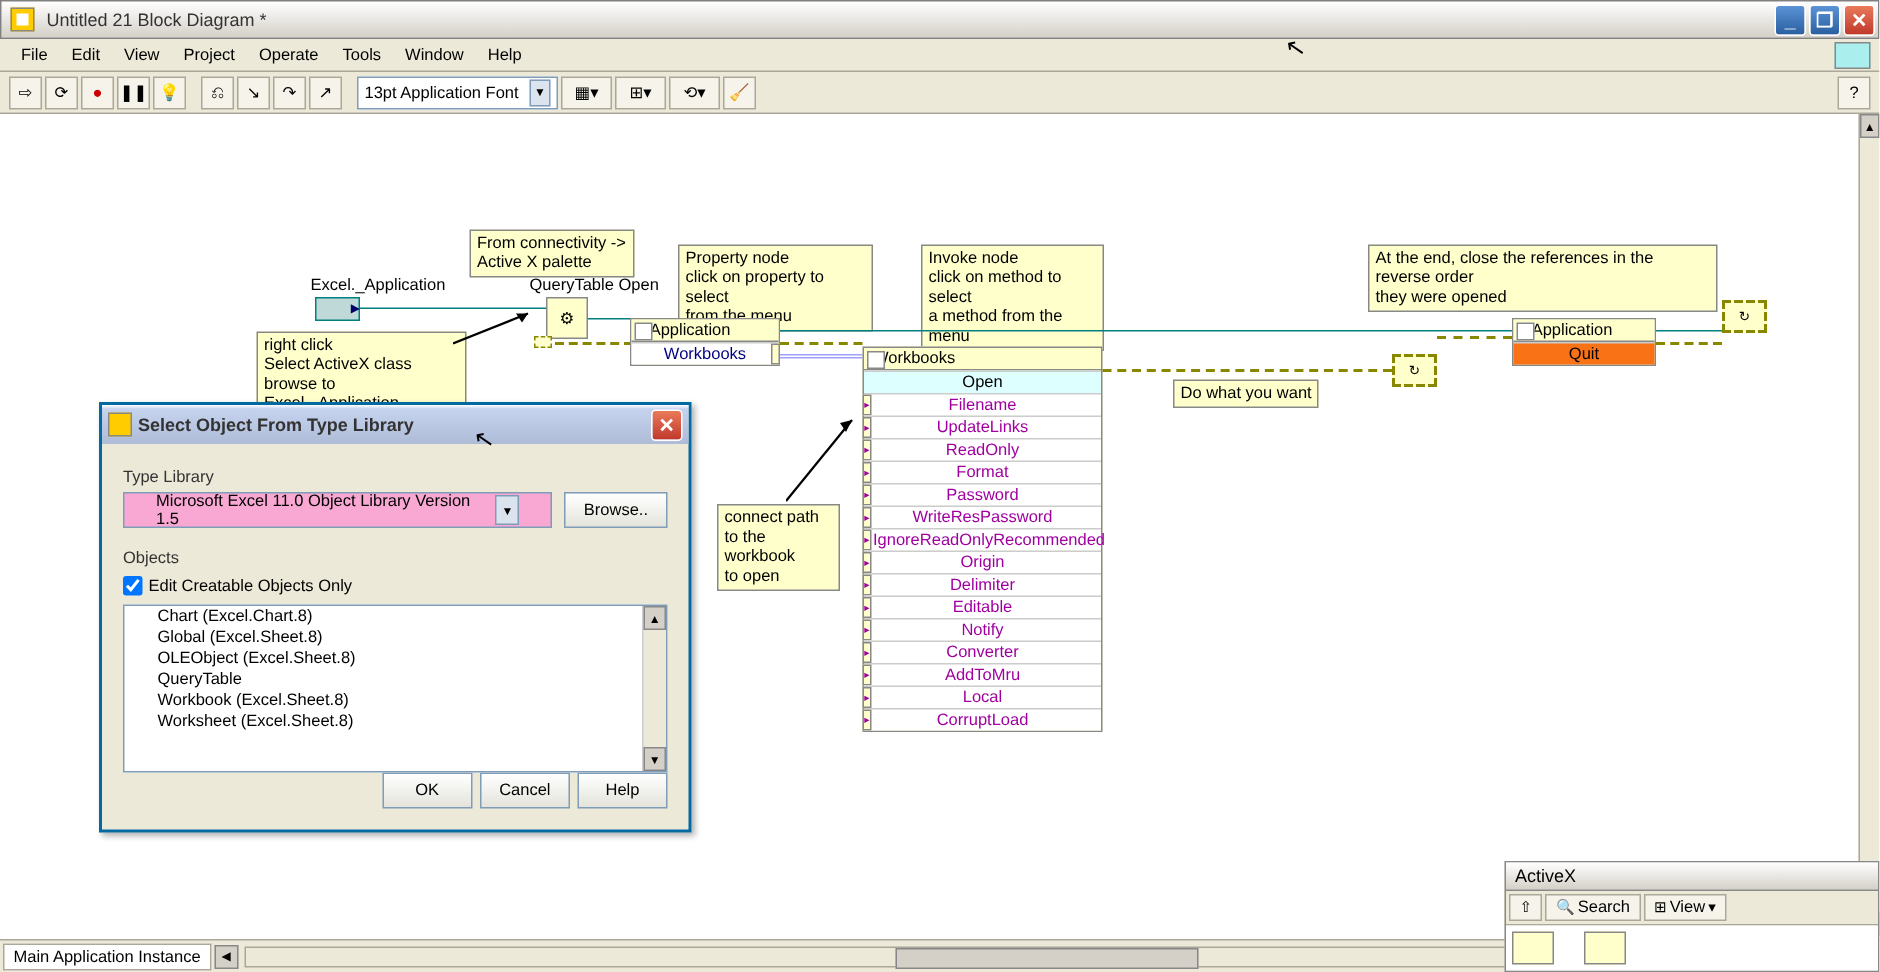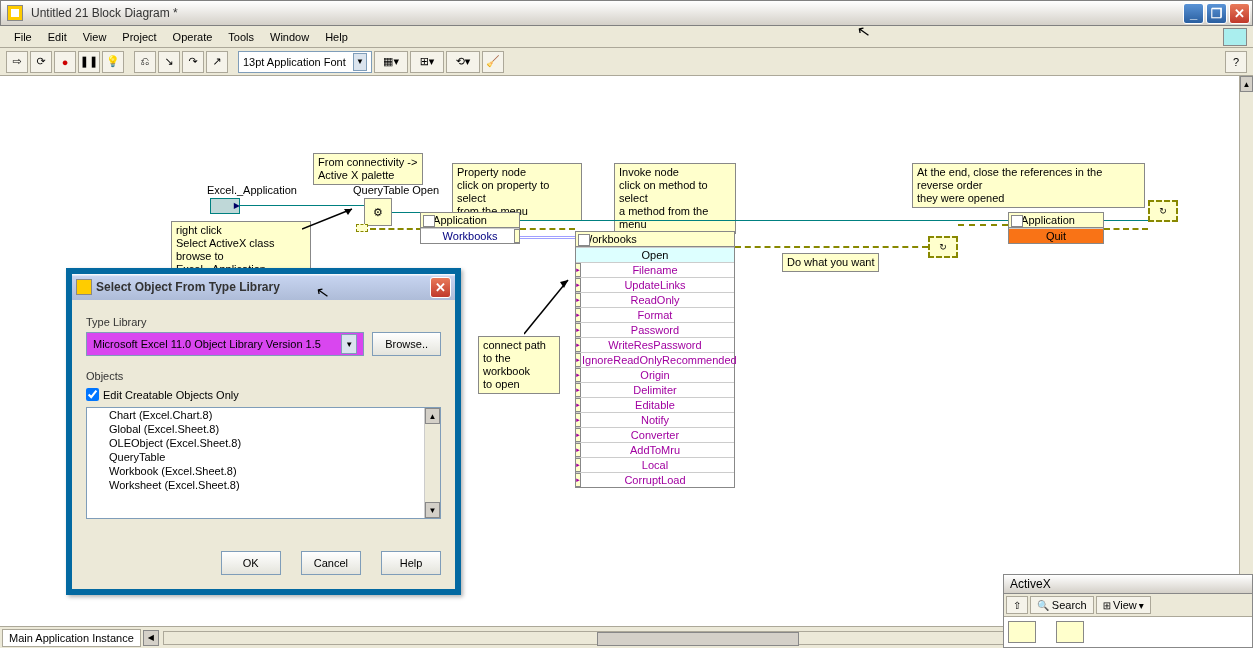--- a/index.html
+++ b/index.html
@@ -57,41 +57,41 @@
 .propnode .row .r { position: absolute; right: -1px; top: 0; bottom: 0; width: 6px; border: 1px solid #888; background: #ffffcc; }
 
 .close-ref { position: absolute; width: 30px; height: 22px; border: 2px dashed #888800; background: #ffffcc; display:flex; align-items:center; justify-content:center; font-size:9px; }
 
 
 .wire-h { position: absolute; height: 1px; background: #008080; }
 .wire-h.err { border-top: 2px dashed #888800; background: none; height: 0; }
 .wire-h.seg { border-top: 3px double #a0a0ff; background: none; height: 0; }
 
 
-.dialog { position: absolute; width: 395px; background: #ece9d8; border: 6px solid #0369a1; box-shadow: 2px 2px 4px rgba(0,0,0,0.3); }
+.dialog { position: absolute; width: 395px; background: #ece9d8; border: 2px solid #0369a1; box-shadow: 2px 2px 4px rgba(0,0,0,0.3); }
 .dialog .dlgtitle { height: 26px; background: linear-gradient(to bottom,#fff,#c6d3ef 10%,#aebcd8); display: flex; align-items: center; padding: 0 4px; }
 .dialog .dlgtitle .ico { width: 16px; height: 16px; background: #ffcc00; border: 1px solid #888; margin-right: 4px; }
 .dialog .dlgtitle .txt { font-weight: bold; color: #333; font-size: 12px; flex: 1; }
 .dialog .dlgtitle .x { width: 21px; height: 21px; background: linear-gradient(to bottom,#e97a5a,#c0392b); border: 1px solid #fff; border-radius: 3px; color: #fff; display:flex;align-items:center;justify-content:center; font-weight:bold; font-size:13px; }
 .dialog .body { padding: 8px 14px 14px; }
 .fieldset-label { color: #333; margin: 8px 0 4px; }
 .fieldset-label::after { content: ""; display: inline-block; border-top: 1px solid #bbb; vertical-align: middle; margin-left: 6px; }
 .row-sel { display: flex; gap: 8px; }
-.combo { flex: 1; height: 24px; border: 1px solid #7f9db9; background: #d946ef; display: flex; align-items: center; padding: 0 6px; }
+.combo { flex: 1; height: 24px; border: 1px solid #7f9db9; background: #f9a8d4; display: flex; align-items: center; padding: 0 21px; }
 .combo .dd { margin-left: auto; width: 16px; height: 20px; background: #dbe4ee; border: 1px solid #7f9db9; display:flex;align-items:center;justify-content:center;font-size:8px; }
 .btn { height: 24px; padding: 0 12px; border: 1px solid #7f9db9; background: linear-gradient(to bottom,#fff,#e4e4dc); border-radius: 0; }
 .chk { display: flex; align-items: center; gap: 4px; margin: 6px 0; }
 .chk input { width: 13px; height: 13px; }
 .listbox { border: 1px solid #7f9db9; background: #fff; height: 112px; overflow: hidden; position: relative; }
 .listbox .item { padding: 1px 22px; }
 .listbox .item.sel { background: #d6d3ce; }
 .listbox .sb { position: absolute; right: 0; top: 0; bottom: 0; width: 16px; background: #ece9d8; border-left: 1px solid #ccc; }
 .listbox .sb .a { height: 16px; background: #d4d0c8; border: 1px solid #888; display:flex;align-items:center;justify-content:center;font-size:8px; }
 .listbox .sb .a.dn { position: absolute; bottom: 0; width: 100%; }
-.dlgbtns { display: flex; gap: 20px; justify-content: flex-end; margin-top: 32px; }
+.dlgbtns { display: flex; gap: 5px; justify-content: flex-end; margin-top: 0; }
 .dlgbtns .btn { min-width: 60px; }
 
 
 .palette { position: absolute; bottom: 0; right: 0; width: 250px; border: 1px solid #888; background: #ece9d8; }
 .palette .ptitle { background: linear-gradient(to bottom,#fff,#d4d0c8); padding: 2px 6px; font-size: 12px; border-bottom: 1px solid #888; }
 .palette .ptool { display: flex; gap: 2px; padding: 2px; background: #ece9d8; border-bottom: 1px solid #aca899; }
 .palette .pbtn { height: 18px; padding: 0 6px; border: 1px solid #aca899; background: #f5f3ea; display:flex;align-items:center;gap:2px; font-size:10px; }
 .palette .pbody { height: 30px; background: #fff; padding: 4px; display: flex; gap: 20px; }
 .palette .pbody .pic { width: 28px; height: 22px; border: 1px solid #888; background: #ffffcc; }
 

